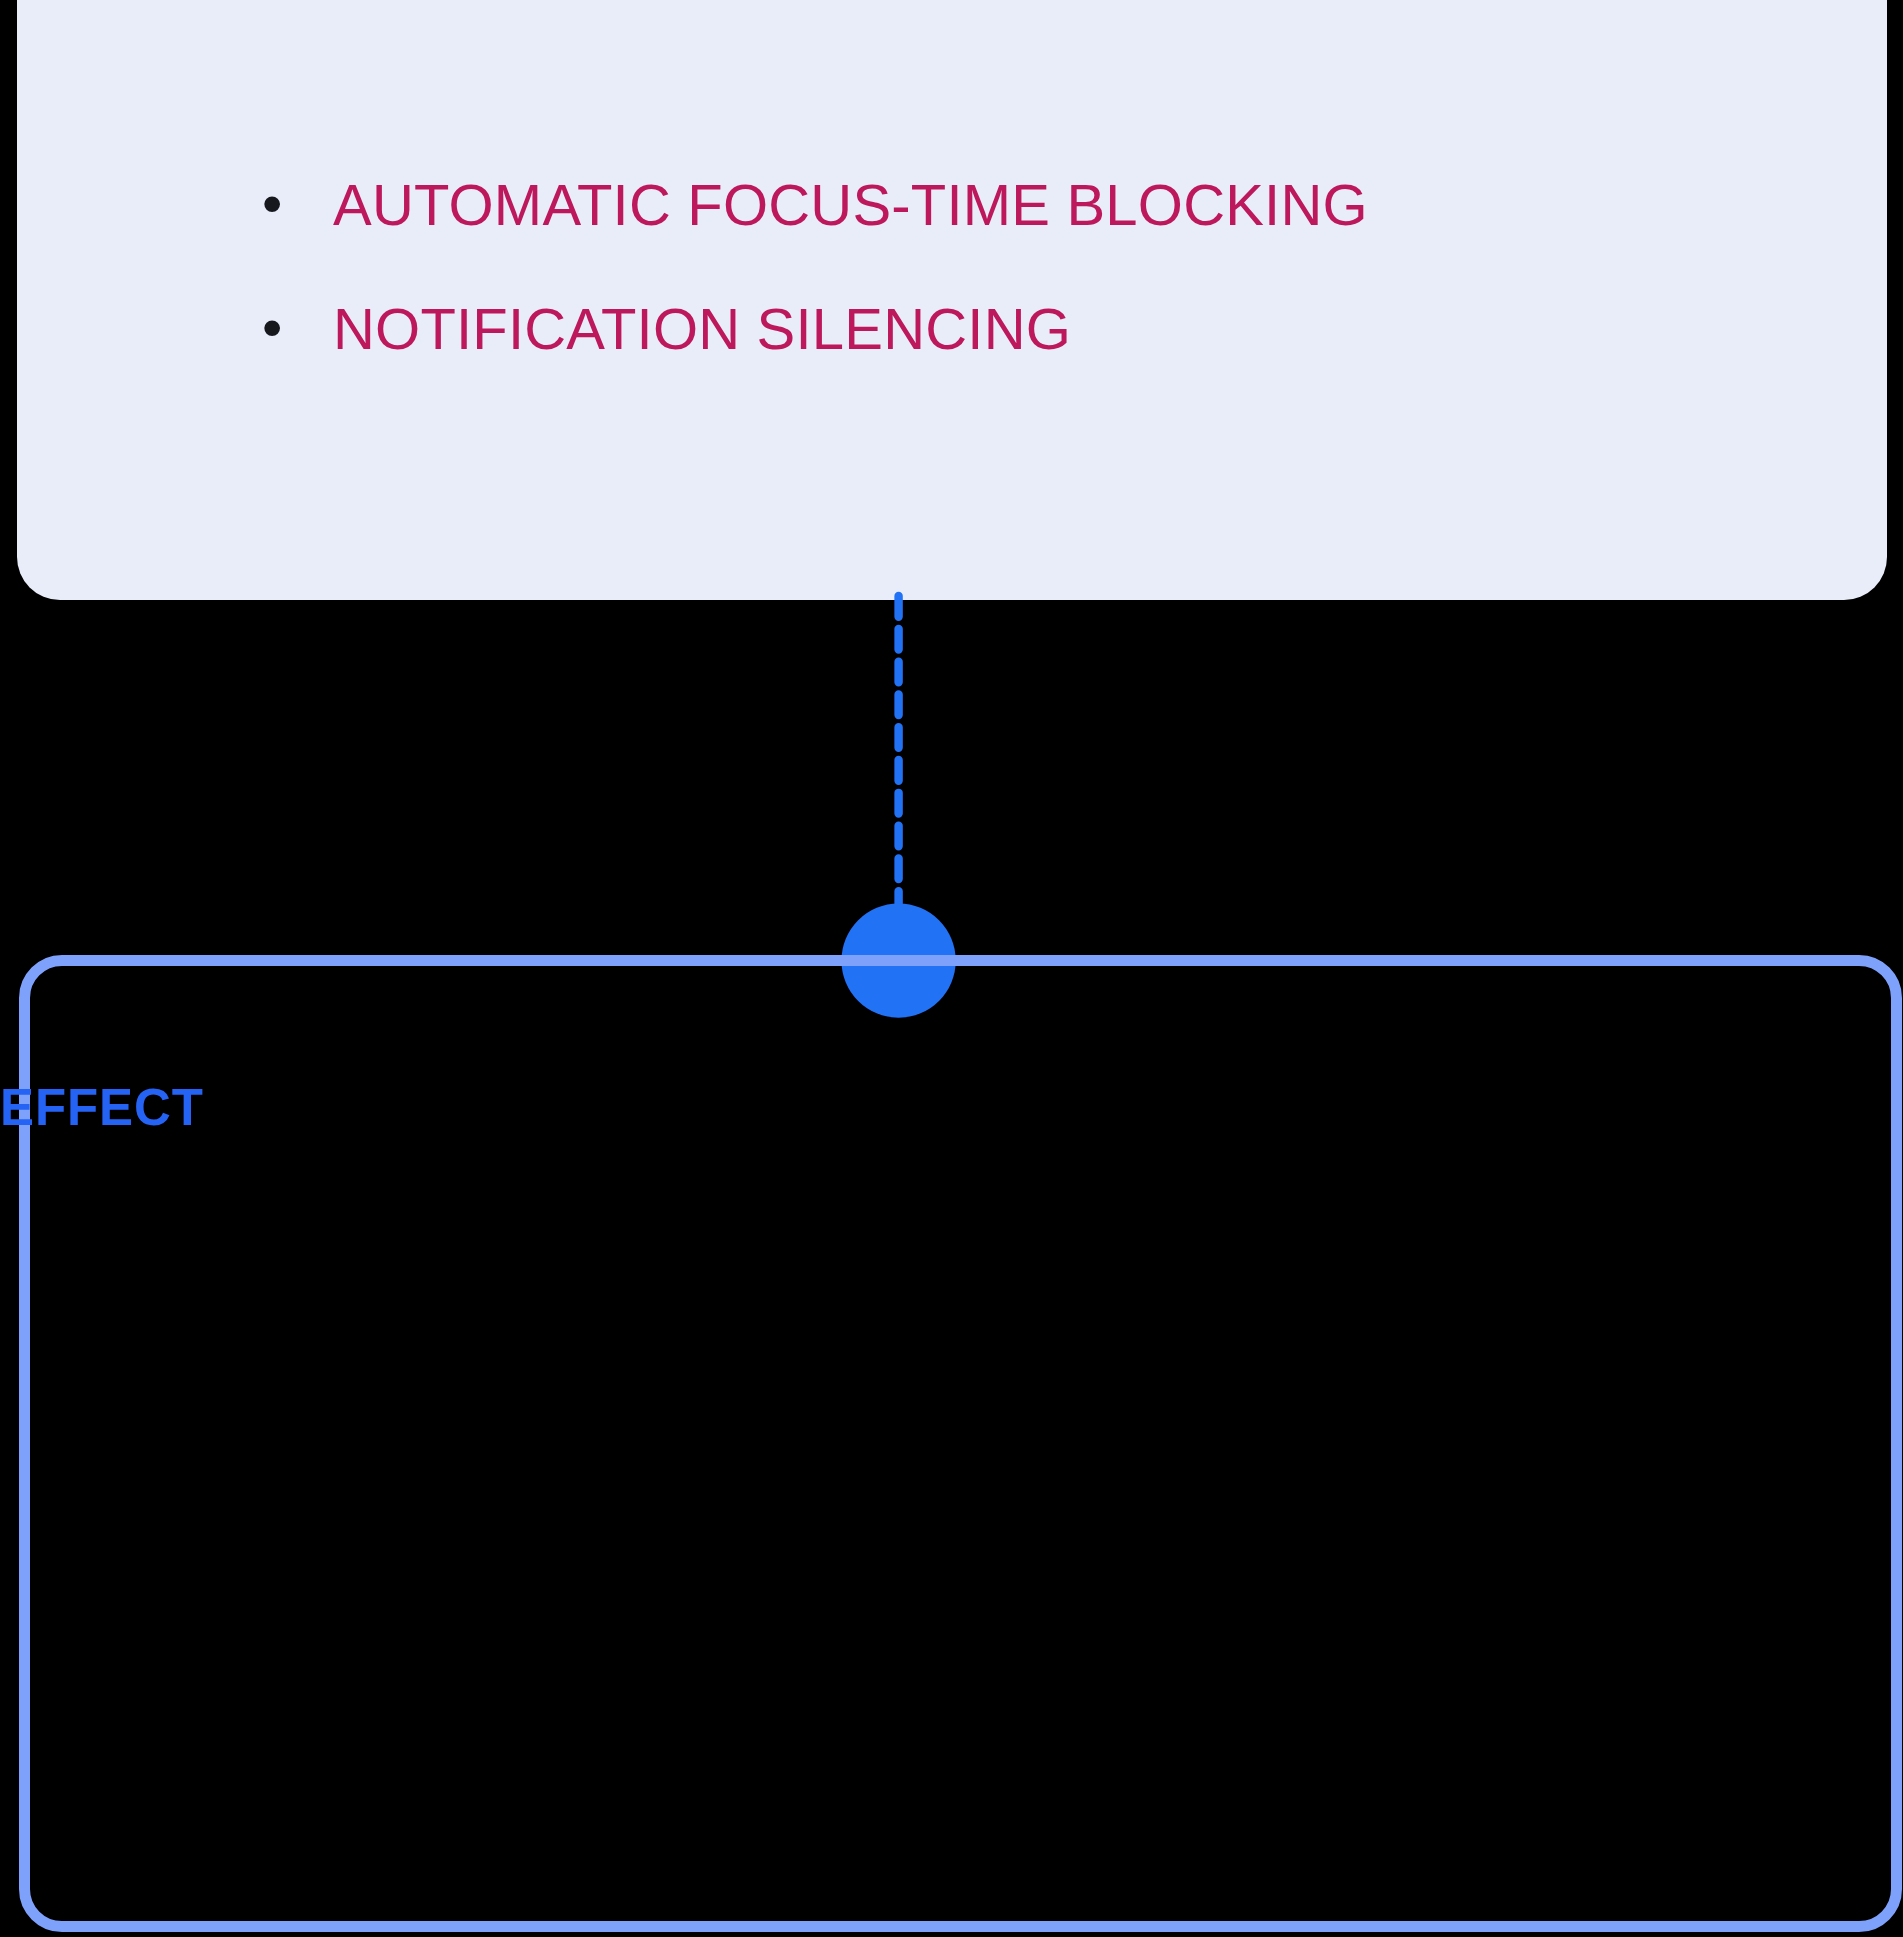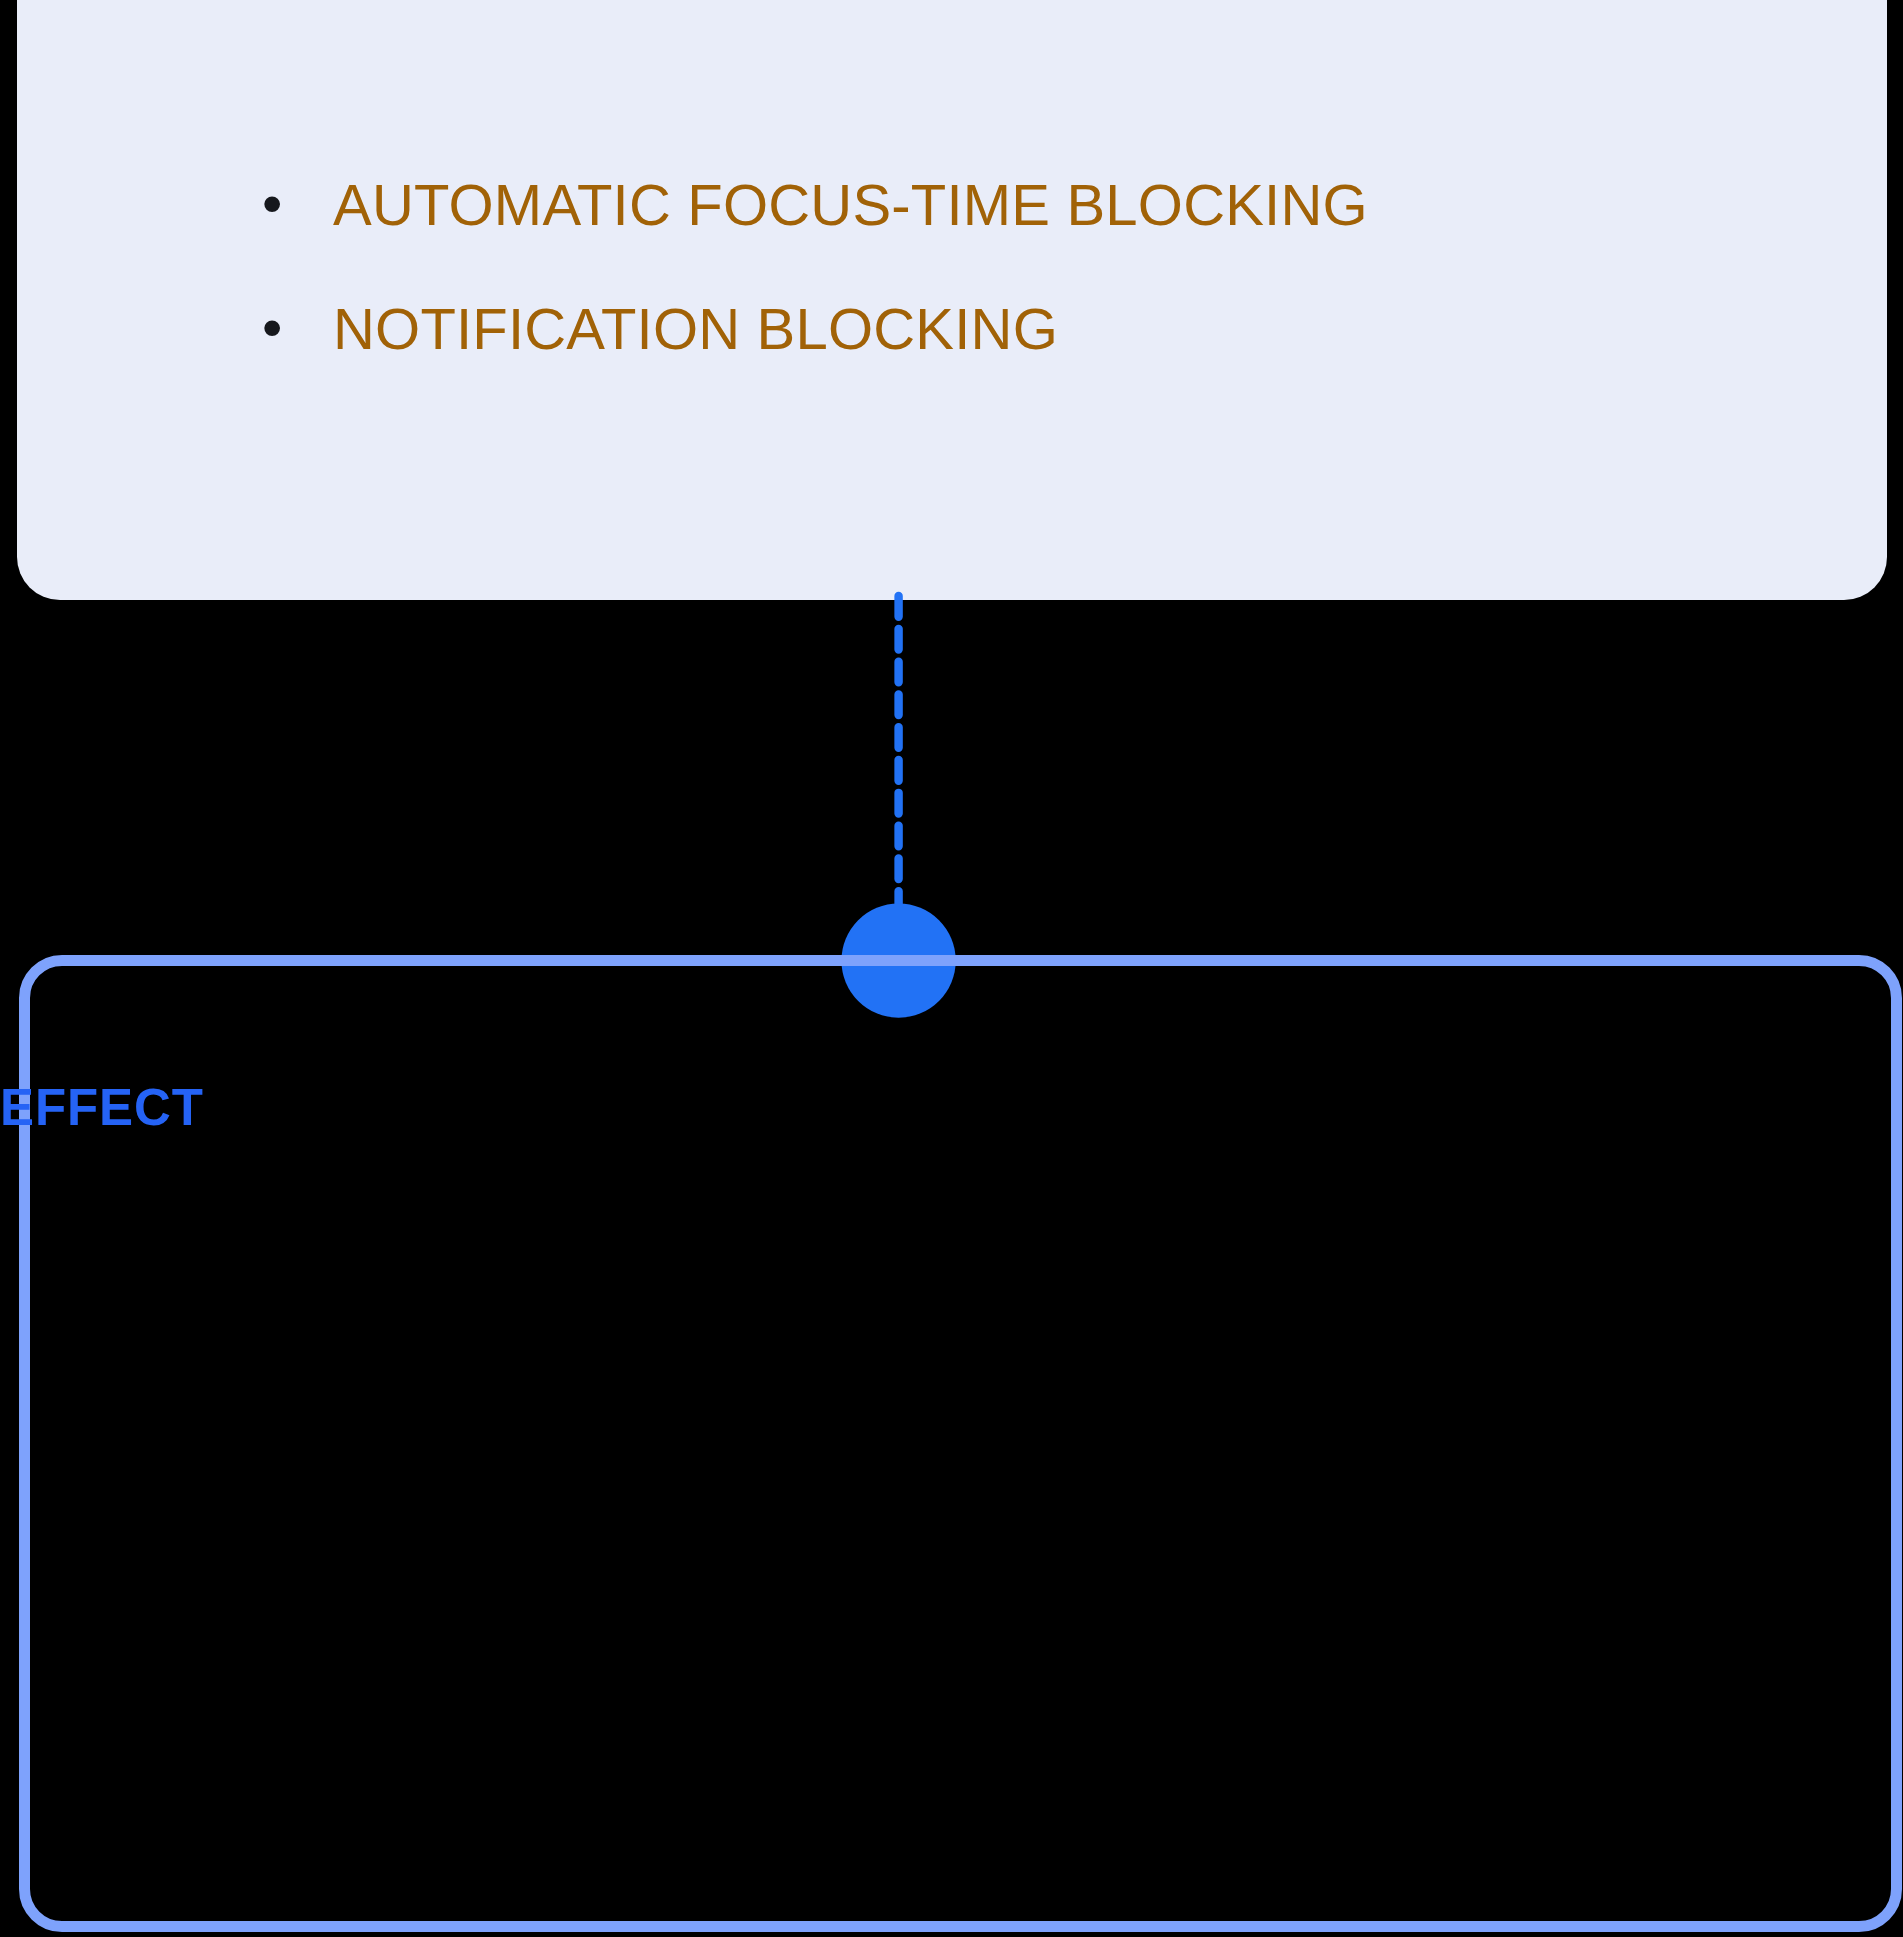--- a/index.html
+++ b/index.html
@@ -55,21 +55,21 @@
     flex: 0 0 71px;
     color: #16181d;
     font-size: 58px;
     line-height: 1;
     text-align: left;
     position: relative;
     top: -1.9px;
   }
 
   .cause-text {
-    color: #a16207;
+    color: #be185d;
     font-size: 58px;
     line-height: 1;
     letter-spacing: 0.2px;
     font-weight: 400;
   }
 
   
   #connector-svg {
     position: absolute;
     left: 0;
@@ -111,21 +111,21 @@
 <div id="canvas">
 
   <div id="cause-card">
     <ul id="cause-list">
       <li class="cause-item">
         <span class="bullet-glyph">•</span>
         <span class="cause-text">AUTOMATIC FOCUS-TIME BLOCKING</span>
       </li>
       <li class="cause-item">
         <span class="bullet-glyph">•</span>
-        <span class="cause-text">NOTIFICATION BLOCKING</span>
+        <span class="cause-text">NOTIFICATION SILENCING</span>
       </li>
     </ul>
   </div>
 
   <svg id="connector-svg" viewBox="0 0 2032 2068">
     <line id="connector-line" x1="959" y1="636" x2="959" y2="1000" stroke="#2272f5" stroke-width="9" stroke-dasharray="22 13" stroke-linecap="round"></line>
     <circle id="connector-node" cx="959" cy="1025" r="61" fill="#2272f5"></circle>
   </svg>
 
   <div id="effect-card"></div>

